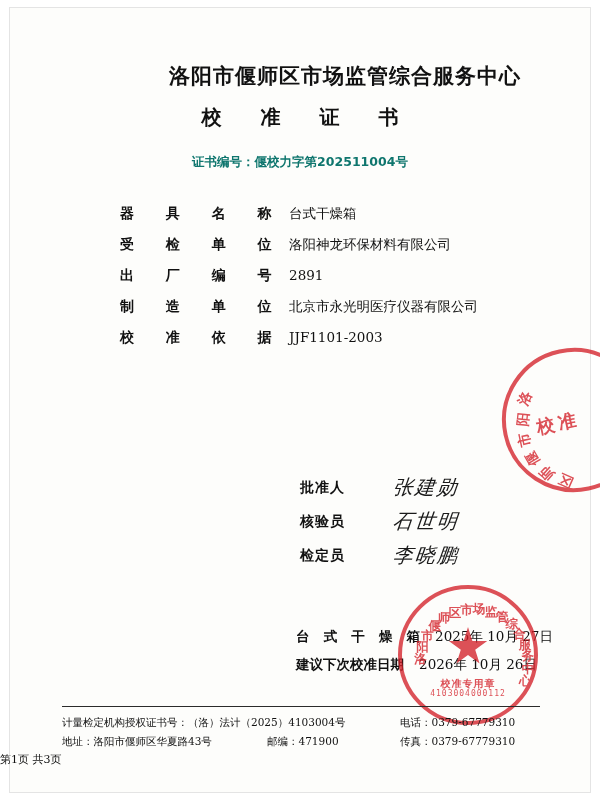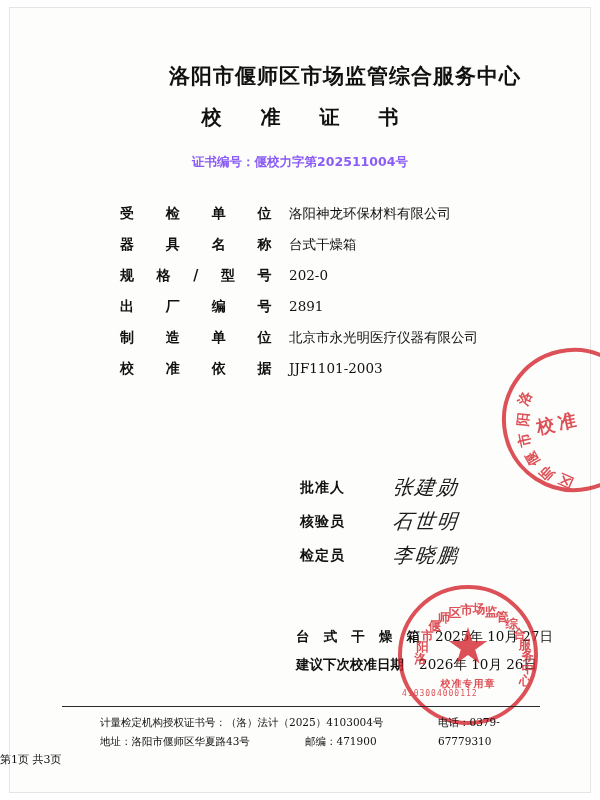--- a/index.html
+++ b/index.html
@@ -63,21 +63,21 @@
     font-family: "DejaVu Serif", "Liberation Serif", serif;
   }
   .cert-no {
     position: absolute;
     top: 154px;
     left: 0;
     width: 600px;
     text-align: center;
     font-size: 12.5px;
     font-weight: bold;
-    color: #8b5cf6;
+    color: #0f766e;
   }
 
   .fields {
     position: absolute;
     top: 198px;
     left: 120px;
     width: 400px;
   }
   .field-row {
     position: relative;
@@ -179,21 +179,20 @@
     border-top: 1px solid #2b2b2b;
     padding-top: 6px;
   }
   .footer-row {
     position: relative;
     height: 19px;
     line-height: 19px;
     font-size: 10.5px;
     color: #111;
     font-family: "DejaVu Serif", "Liberation Serif", serif;
-    margin-left: 38px;
   }
   .footer-left {
     position: absolute;
     left: 0;
     top: 0;
   }
   .footer-right {
     position: absolute;
     left: 338px;
     top: 0;
@@ -265,20 +264,21 @@
     font-size: 10px;
     font-weight: bold;
     letter-spacing: 1px;
     font-family: "DejaVu Serif", "Liberation Serif", serif;
   }
   .seal-main .seal-code {
     position: absolute;
     left: 0;
     top: 100px;
     width: 100%;
+    text-align: center;
     color: #d4212a;
     font-size: 8px;
     letter-spacing: 1px;
     font-family: "DejaVu Sans Mono", monospace;
   }
   .arc-ch {
     position: absolute;
     left: 50%;
     top: 50%;
     font-size: 12.5px;
@@ -295,30 +295,26 @@
   <div class="paper-border"></div>
 
   <div class="content">
 
     <div class="org-title">洛阳市偃师区市场监管综合服务中心</div>
     <div class="doc-title">校 准 证 书</div>
     <div class="cert-no">证书编号：偃校力字第202511004号</div>
 
     <div class="fields">
       <div class="field-row">
+        <span class="field-label">器具名称</span>
+        <span class="field-value">台式干燥箱</span>
+      </div>
+      <div class="field-row">
         <span class="field-label">受检单位</span>
         <span class="field-value">洛阳神龙环保材料有限公司</span>
-      </div>
-      <div class="field-row">
-        <span class="field-label">器具名称</span>
-        <span class="field-value">台式干燥箱</span>
-      </div>
-      <div class="field-row">
-        <span class="field-label">规格/型号</span>
-        <span class="field-value">202-0</span>
       </div>
       <div class="field-row">
         <span class="field-label">出厂编号</span>
         <span class="field-value">2891</span>
       </div>
       <div class="field-row">
         <span class="field-label">制造单位</span>
         <span class="field-value">北京市永光明医疗仪器有限公司</span>
       </div>
       <div class="field-row">
@@ -389,19 +385,20 @@
     </div>
 
     <div class="footer">
       <div class="footer-row">
         <span class="footer-left">计量检定机构授权证书号：（洛）法计（2025）4103004号</span>
         <span class="footer-right">电话：0379-67779310</span>
       </div>
       <div class="footer-row">
         <span class="footer-left">地址：洛阳市偃师区华夏路43号</span>
         <span class="footer-right" style="left:205px;">邮编：471900</span>
+        <span class="footer-right">传真：0379-67779310</span>
       </div>
     </div>
 
     <div class="page-num">第1页  共3页</div>
 
   </div>
 </div>
 
 </body></html>

